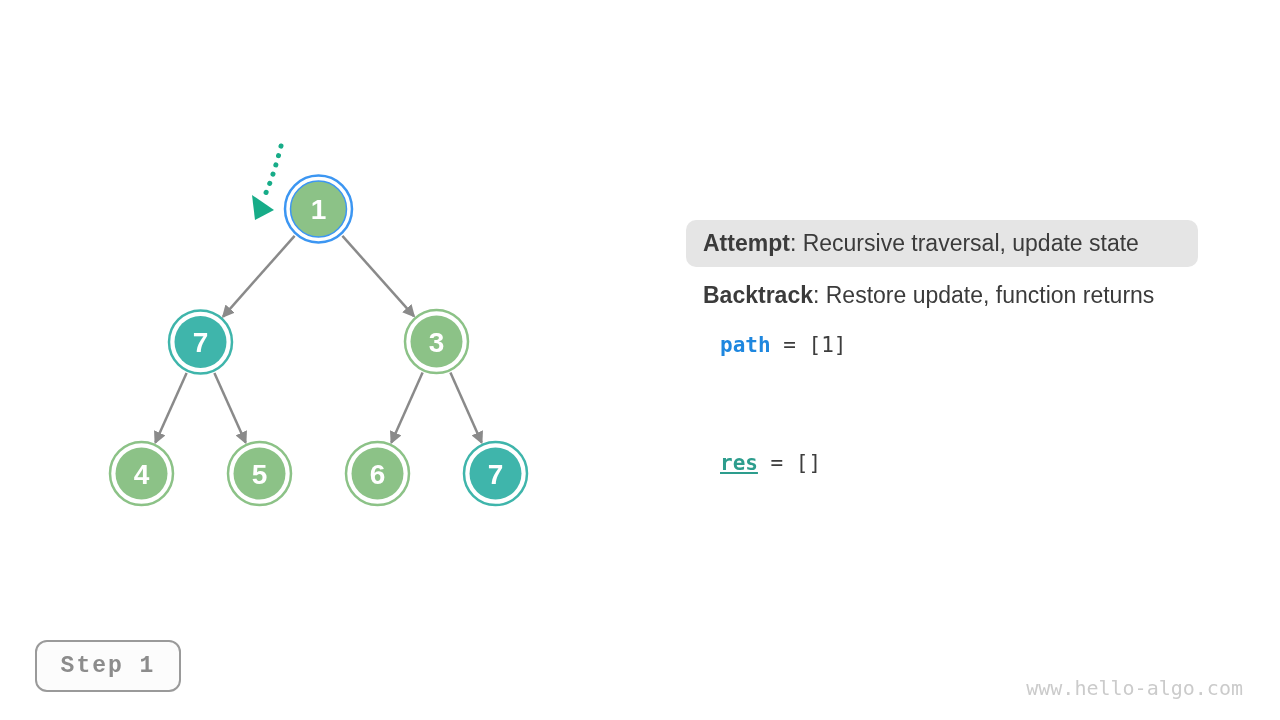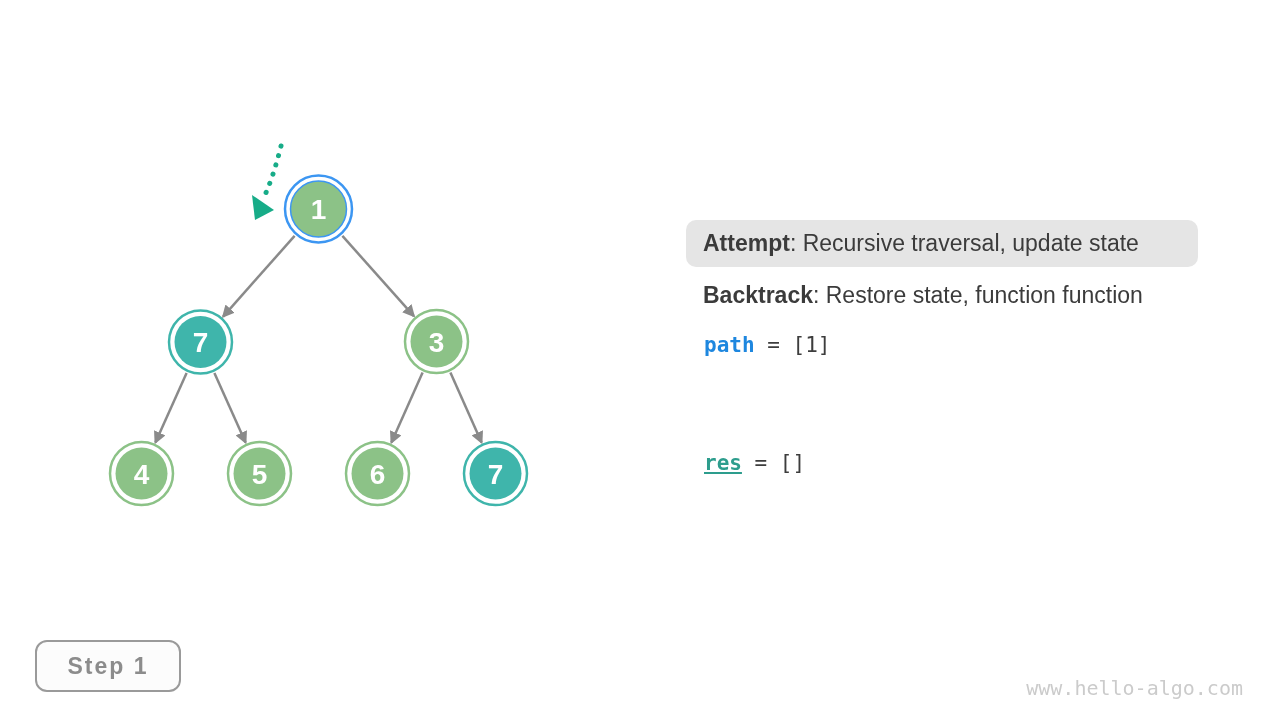--- a/index.html
+++ b/index.html
@@ -25,35 +25,35 @@
     background:var(--note_bg);border-radius:10px;
     font-size:23px;color:var(--text_dark);line-height:47px;padding:0 17px;
     white-space:pre;
   }
   .note-line{
     position:absolute;left:703px;top:283px;
     font-size:23px;color:var(--text_dark);line-height:24px;white-space:pre;
   }
   .b{font-weight:bold;}
   .code-line{
-    position:absolute;left:704px;
+    position:absolute;left:720px;
     font-family:"DejaVu Sans Mono","Liberation Mono",monospace;
     font-size:21px;line-height:24px;color:var(--code_dark);white-space:pre;text-align:right;
   }
   .code-line .var{font-weight:bold;}
   .code-line.path{top:333px;}
   .code-line.path .var{color:var(--code_blue);}
   .code-line.res{top:451px;}
   .code-line.res .var{color:var(--code_teal);text-decoration:underline;}
   .step-box{
     position:absolute;left:35px;top:640px;width:146px;height:52px;
     background:#fcfcfc;border:2px solid var(--step-border,#9A9A9A);
     border:2px solid var(--step_border);border-radius:12px;
     display:flex;align-items:center;justify-content:center;
-    font-family:Liberation Sans, sans-serif;
+    font-family:Liberation Mono, monospace;
     font-size:23px;font-weight:bold;color:var(--step_text);letter-spacing:2px;
   }
   .watermark{
     position:absolute;right:37px;top:676px;
     font-family:"DejaVu Sans Mono","Liberation Mono",monospace;
     font-size:20px;color:var(--watermark_gray);
   }
 </style>
 </head>
 <body>
@@ -119,21 +119,21 @@
 
     <g>
       <circle cx="495.5" cy="473.5" r="31.5" fill="#ffffff" stroke="var(--node_teal)" stroke-width="2.5"></circle>
       <circle cx="495.5" cy="473.5" r="26" fill="var(--node_teal)"></circle>
       <text class="node-label" x="495.5" y="483.5">7</text>
     </g>
   </svg>
 
   <div class="note-pill"><span class="b">Attempt</span><span>: Recursive traversal, update state</span></div>
 
-  <div class="note-line"><span class="b">Backtrack</span><span>: Restore state, function function</span></div>
+  <div class="note-line"><span class="b">Backtrack</span><span>: Restore update, function returns</span></div>
 
   <div class="code-line path"><span class="var">path</span><span> = [1]</span></div>
 
   <div class="code-line res"><span class="var">res</span><span> = []</span></div>
 
   <div class="step-box">
       <span>Step 1</span>
     </div>
 
   <div class="watermark">www.hello-algo.com</div>

